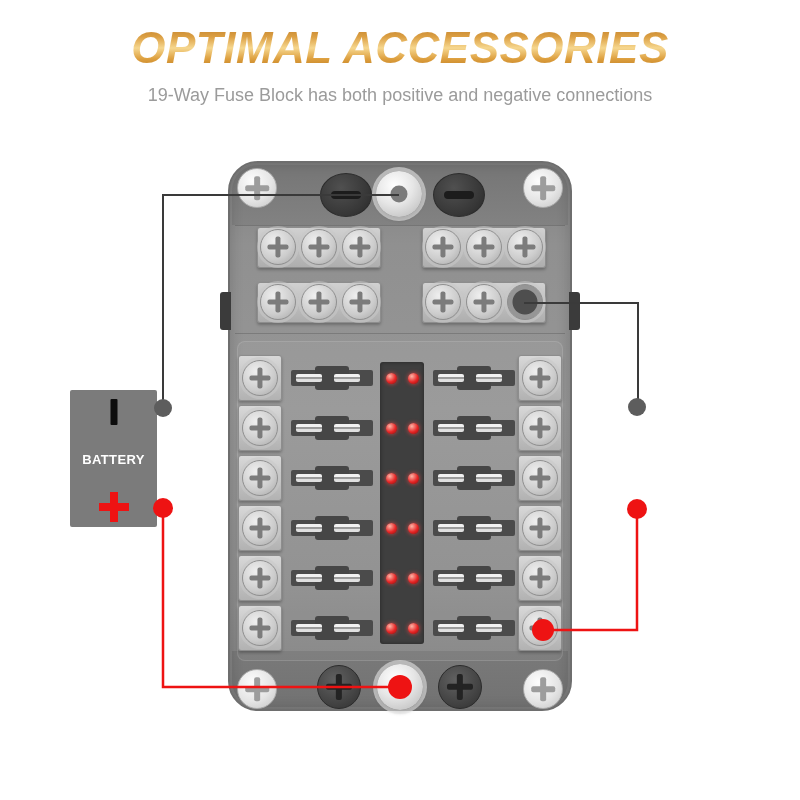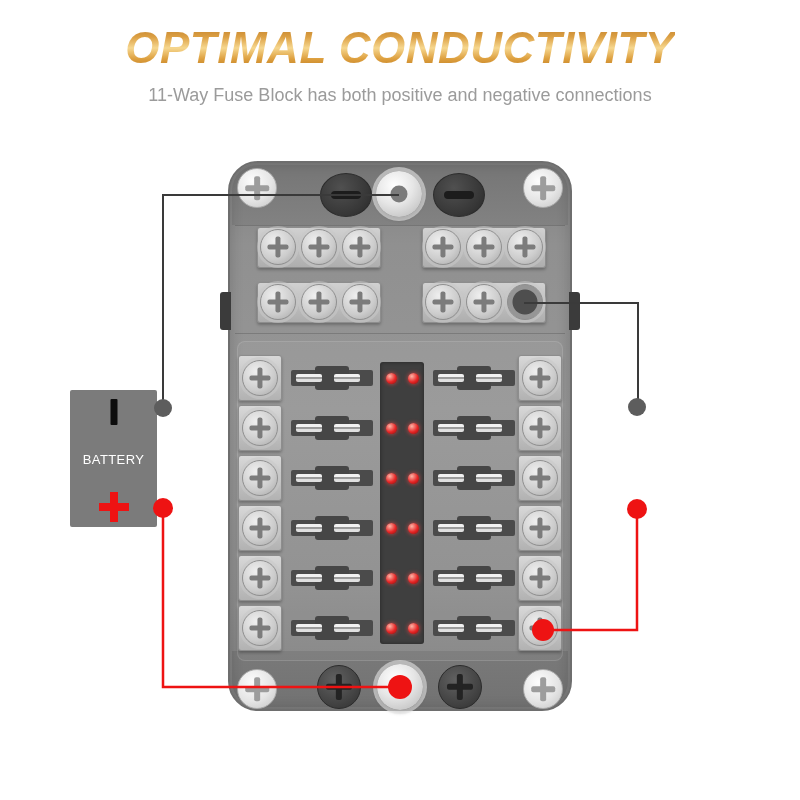--- a/index.html
+++ b/index.html
@@ -65,43 +65,43 @@
 
   .fuse { background:#4b4b4b; border-radius:2px; }
   .fuse::before { content:''; position:absolute; left:24px; top:-4px; width:34px; height:24px; background:#464646; border-radius:3px; }
   .contact { background:linear-gradient(180deg,#f2f2f2 0 34%,#9a9a9a 40% 56%,#e0e0e0 62% 100%); border-radius:2px; }
 
   
   .side-box { position:absolute; background:#7b7b7b; border-radius:2px; }
   #battery { left:70px; top:390px; width:87px; height:137px; }
   #accessories { left:647px; top:390px; width:86px; height:136px; }
   .neg-bar { position:absolute; left:50%; top:9px; transform:translateX(-50%); width:7px; height:26px; background:#0d0d0d; border-radius:1px; }
-  .box-label { position:absolute; left:0; right:0; top:50%; transform:translateY(-50%); text-align:center; color:#ffffff; font-weight:normal; }
+  .box-label { position:absolute; left:0; right:0; top:50%; transform:translateY(-50%); text-align:center; color:#ffffff; font-weight:bold; }
   #battery .box-label { font-size:13px; letter-spacing:.4px; }
   #accessories .box-label { font-size:10.5px; letter-spacing:.1px; }
   .plus-icon { position:absolute; left:50%; bottom:5px; transform:translateX(-50%); width:30px; height:30px; }
   .plus-icon::before { content:''; position:absolute; left:0; top:11px; width:30px; height:8px; background:var(--pos); }
   .plus-icon::after  { content:''; position:absolute; left:11px; top:0; width:8px; height:30px; background:var(--pos); }
 
   
   .wires { position:absolute; inset:0; width:800px; height:800px; pointer-events:none; }
   .wire { fill:none; }
   .wneg { stroke:var(--wire-neg); stroke-width:2; }
   .wpos { stroke:var(--wire-pos); stroke-width:2.5; }
   .dneg { fill:#5d5d5d; }
   .dpos { fill:var(--wire-pos); }
 </style>
 </head>
 <body>
 
 <div class="page">
 
   <header class="header">
-    <h1 class="title">OPTIMAL CONDUCTIVITY</h1>
-    <p class="subtitle">11-Way Fuse Block has both positive and negative connections</p>
+    <h1 class="title">OPTIMAL ACCESSORIES</h1>
+    <p class="subtitle">19-Way Fuse Block has both positive and negative connections</p>
   </header>
 
   <div class="scene">
 
     <div class="block-body">
       <div class="band-top"></div>
       <div class="band-bottom"></div>
       <div class="inner-panel"></div>
       <div class="seam s1"></div>
       <div class="seam s2"></div>

